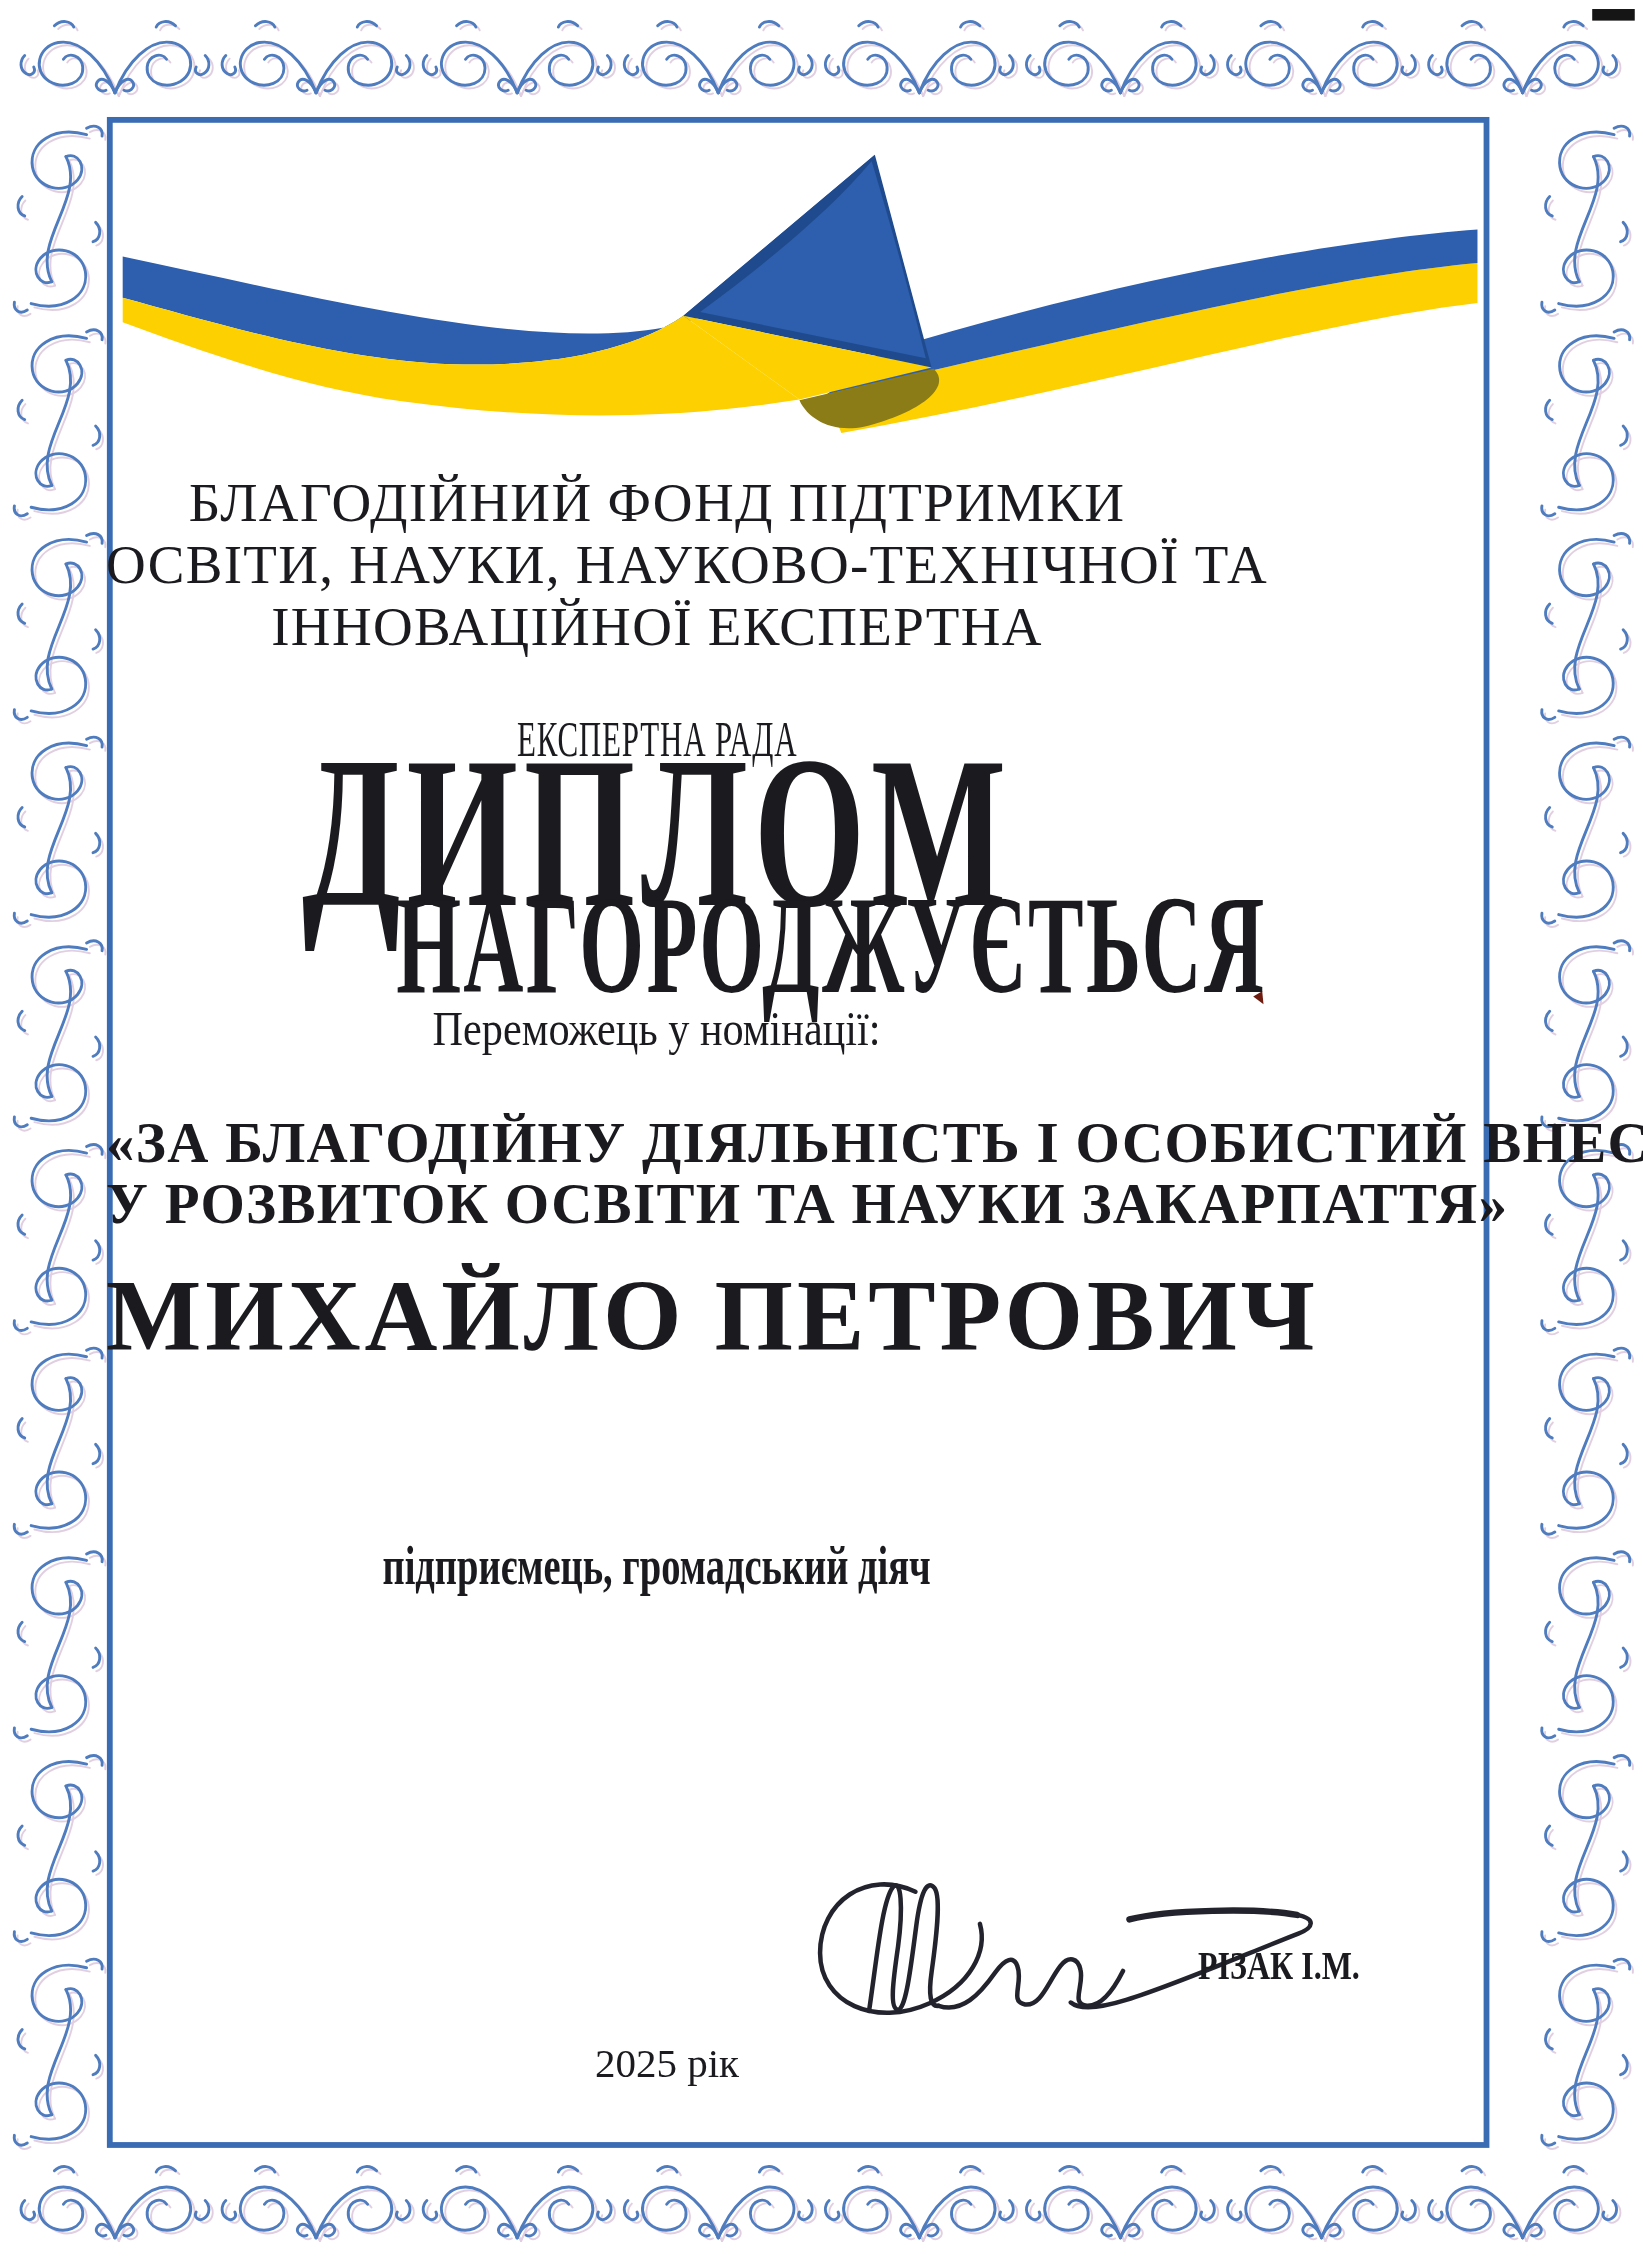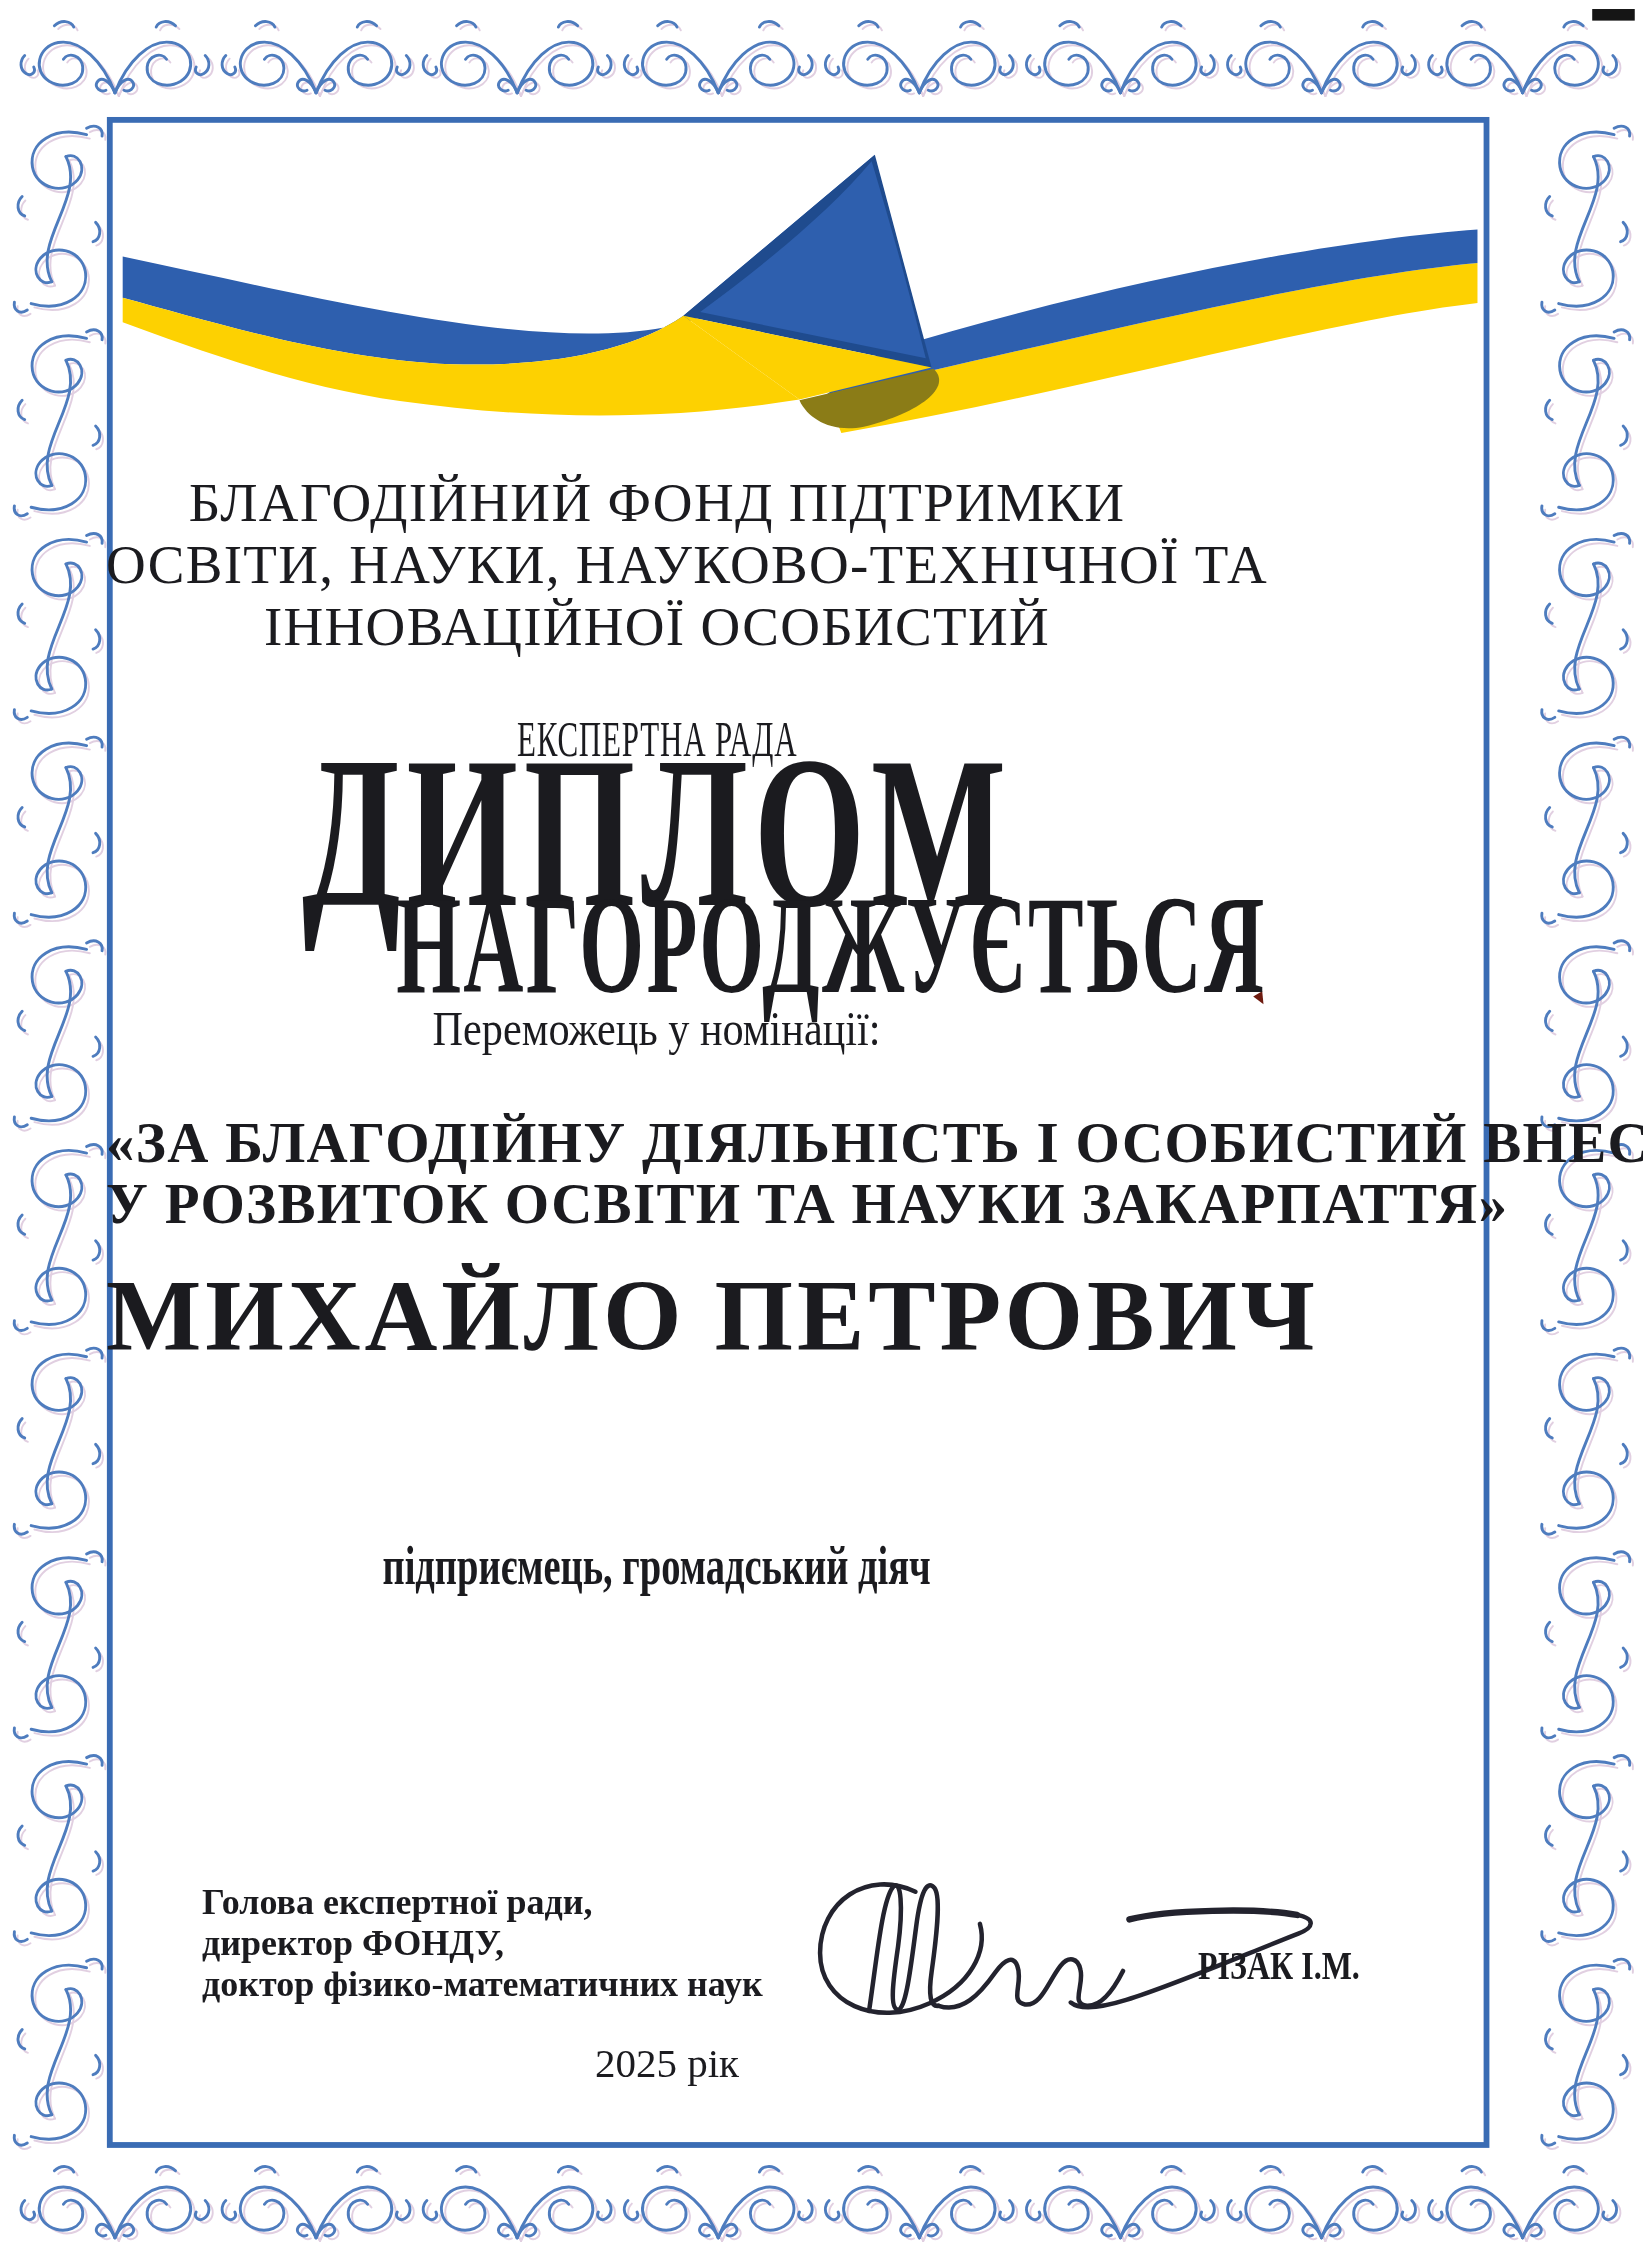--- a/index.html
+++ b/index.html
@@ -160,21 +160,21 @@
                C 1932,3032 1822,3080 1747,3103 C 1702,3117 1673,3117 1661,3107"></path>
     </g>
 
     <rect x="2470" y="14" width="66" height="18" fill="#151515"></rect>
     <path d="M 1944,1546 l 14,-8 l 2,20 z" fill="#6e1b10"></path>
   </svg>
 
   <div class="txt org-block">
     <div><span>БЛАГОДІЙНИЙ ФОНД ПІДТРИМКИ</span></div>
     <div><span>ОСВІТИ, НАУКИ, НАУКОВО-ТЕХНІЧНОЇ ТА</span></div>
-    <div><span>ІННОВАЦІЙНОЇ ОСОБИСТИЙ</span></div>
+    <div><span>ІННОВАЦІЙНОЇ ЕКСПЕРТНА</span></div>
   </div>
 
   <div class="txt council">
     <span>ЕКСПЕРТНА РАДА</span>
   </div>
 
   <div class="txt title">
     <span>ДИПЛОМ</span>
   </div>
 
@@ -192,25 +192,20 @@
   </div>
 
   <div class="txt recipient">
     <div><span>МИХАЙЛО ПЕТРОВИЧ</span></div>
   </div>
 
   <div class="txt descr">
     <span>підприємець, громадський діяч</span>
   </div>
 
-  <div class="sig-roles">
-    <div>Голова експертної ради,</div>
-    <div>директор ФОНДУ,</div>
-    <div>доктор фізико-математичних наук</div>
-  </div>
 
   <div class="signer">
     <span>РІЗАК І.М.</span>
   </div>
 
   <div class="txt year">
     <span>2025 рік</span>
   </div>
 
 </div>

